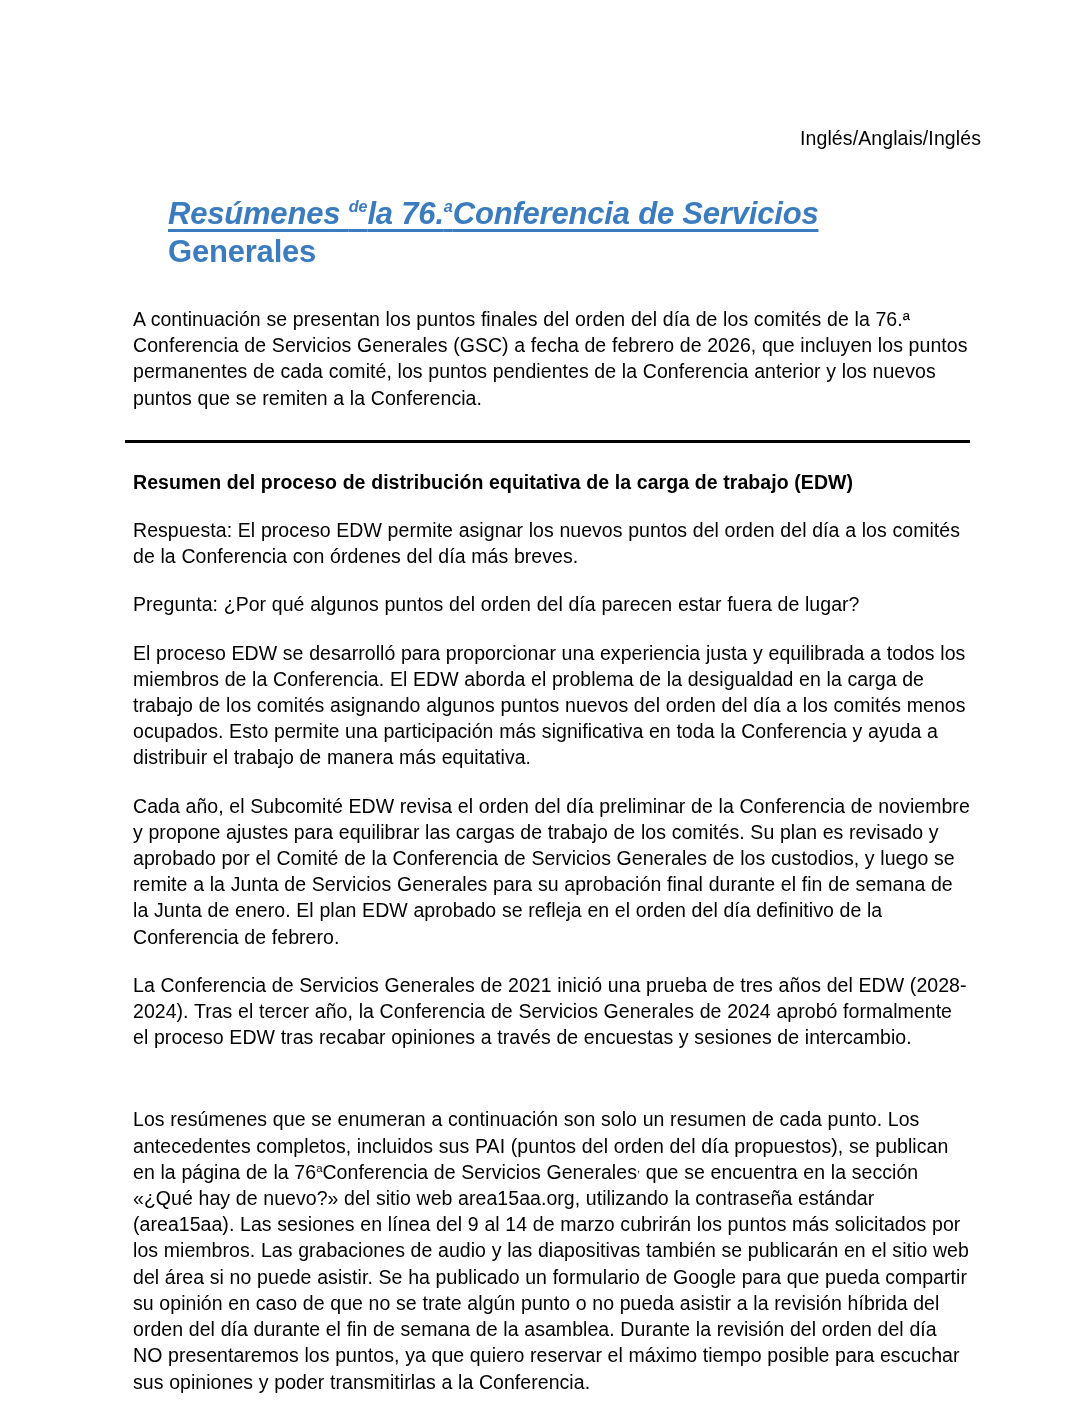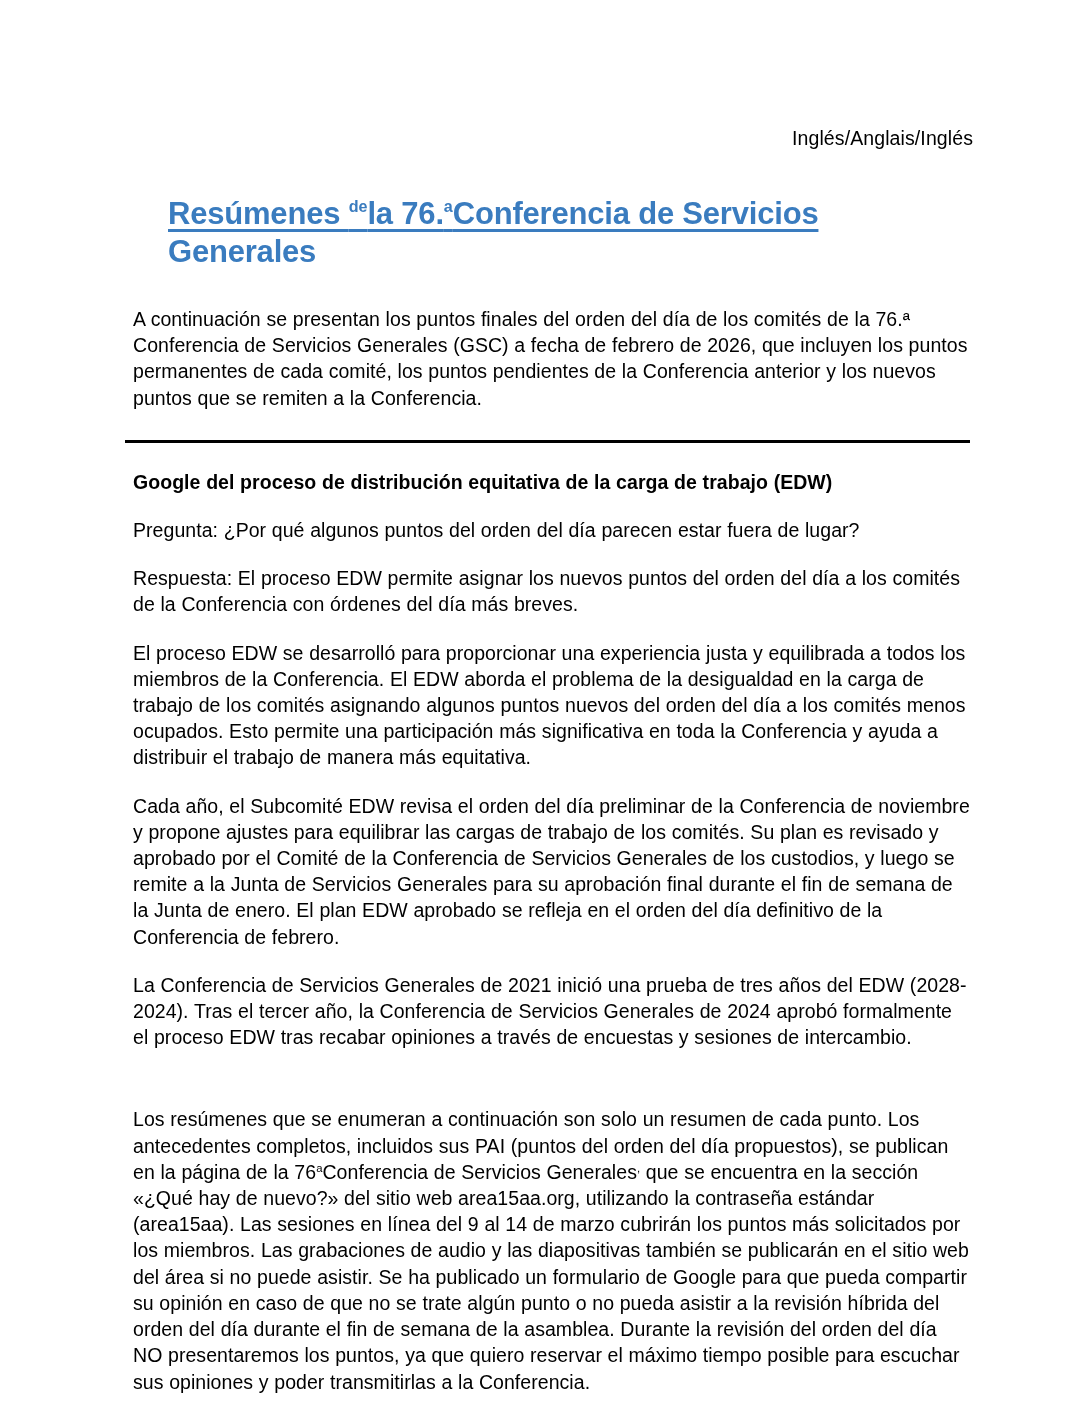--- a/index.html
+++ b/index.html
@@ -21,21 +21,21 @@
   .page {
     position: absolute;
     inset: 0;
     background: #ffffff;
   }
 
   
   .lang-line {
     position: absolute;
     top: 126px;
-    left: 133px;
+    left: 141px;
     width: 840px;
     text-align: right;
     font-size: 19.5px;
     line-height: 24px;
     letter-spacing: 0.1px;
     white-space: nowrap;
   }
 
   
   .doc-title {
@@ -46,20 +46,21 @@
     font-size: 31px;
     line-height: 38px;
     font-weight: bold;
     color: #3a7cbf;
     letter-spacing: -0.2px;
   }
   .doc-title .t-underline {
     text-decoration: underline;
     text-decoration-thickness: 2.5px;
     text-underline-offset: 5px;
+    font-style: italic;
   }
   .doc-title sup {
     font-size: 0.52em;
     vertical-align: 0.72em;
     line-height: 0;
     letter-spacing: 0;
   }
 
   
   .body-block {
@@ -115,25 +116,25 @@
 
   <div class="body-block">
 
     <p class="para">A continuación se presentan los puntos finales del orden del día de los comités de la 76.ª Conferencia de Servicios Generales (GSC) a fecha de febrero de 2026, que incluyen los puntos permanentes de cada comité, los puntos pendientes de la Conferencia anterior y los nuevos puntos que se remiten a la Conferencia.</p>
 
 
     <div class="divider-wrap">
       <hr class="divider">
     </div>
 
-    <p class="para bold-head">Google del proceso de distribución equitativa de la carga de trabajo (EDW)</p>
+    <p class="para bold-head">Resumen del proceso de distribución equitativa de la carga de trabajo (EDW)</p>
+
+    <p class="para">Respuesta: El proceso EDW permite asignar los nuevos puntos del orden del día a los comités de la Conferencia con órdenes del día más breves.</p>
 
     <p class="para">Pregunta: ¿Por qué algunos puntos del orden del día parecen estar fuera de lugar?</p>
-
-    <p class="para">Respuesta: El proceso EDW permite asignar los nuevos puntos del orden del día a los comités de la Conferencia con órdenes del día más breves.</p>
 
     <p class="para">El proceso EDW se desarrolló para proporcionar una experiencia justa y equilibrada a todos los miembros de la Conferencia. El EDW aborda el problema de la desigualdad en la carga de trabajo de los comités asignando algunos puntos nuevos del orden del día a los comités menos ocupados. Esto permite una participación más significativa en toda la Conferencia y ayuda a distribuir el trabajo de manera más equitativa.</p>
 
     <p class="para">Cada año, el Subcomité EDW revisa el orden del día preliminar de la Conferencia de noviembre y propone ajustes para equilibrar las cargas de trabajo de los comités. Su plan es revisado y aprobado por el Comité de la Conferencia de Servicios Generales de los custodios, y luego se remite a la Junta de Servicios Generales para su aprobación final durante el fin de semana de la Junta de enero. El plan EDW aprobado se refleja en el orden del día definitivo de la Conferencia de febrero.</p>
 
     <p class="para">La Conferencia de Servicios Generales de 2021 inició una prueba de tres años del EDW (2028-2024). Tras el tercer año, la Conferencia de Servicios Generales de 2024 aprobó formalmente el proceso EDW tras recabar opiniones a través de encuestas y sesiones de intercambio.</p>
 
     <div class="gap-block"></div>
 
     <p class="para"><span>Los resúmenes que se enumeran a continuación son solo un resumen de cada punto. Los antecedentes completos, incluidos sus PAI (puntos del orden del día propuestos), se publican en la página de la 76</span><sup>a</sup><span>Conferencia de Servicios Generales</span><sup>,</sup><span> que se encuentra en la sección «¿Qué hay de nuevo?» del sitio web area15aa.org, utilizando la contraseña estándar (area15aa). Las sesiones en línea del 9 al 14 de marzo cubrirán los puntos más solicitados por los miembros. Las grabaciones de audio y las diapositivas también se publicarán en el sitio web del área si no puede asistir. Se ha publicado un formulario de Google para que pueda compartir su opinión en caso de que no se trate algún punto o no pueda asistir a la revisión híbrida del orden del día durante el fin de semana de la asamblea. Durante la revisión del orden del día NO presentaremos los puntos, ya que quiero reservar el máximo tiempo posible para escuchar sus opiniones y poder transmitirlas a la Conferencia.</span></p>

